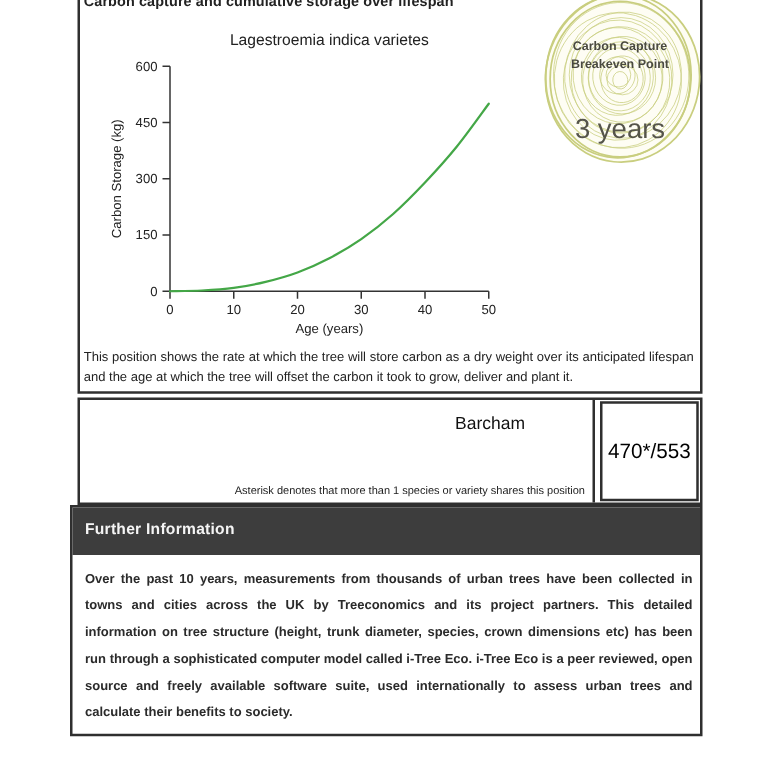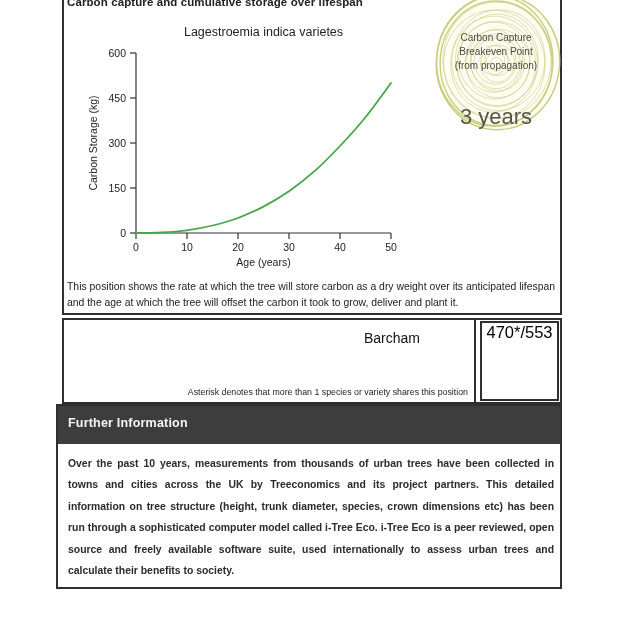--- a/index.html
+++ b/index.html
@@ -22,32 +22,32 @@
     font-size:10.4px;line-height:16px;color:#222;text-align:justify;
   }
 
   
   .badge{position:absolute;left:366px;top:-7px;width:132px;height:150px;}
   .badge svg{position:absolute;left:0;top:0;}
   .badge-text{
     position:absolute;left:0;top:0;width:132px;padding-top:42px;
     text-align:center;box-sizing:border-box;
   }
-  .badge-line{font-size:10px;font-weight:normal;line-height:14px;color:#4a4a40;}
+  .badge-line{font-size:10px;font-weight:bold;line-height:14px;color:#4a4a40;}
   .badge-value{font-size:22px;line-height:30px;margin-top:29px;color:#55544a;}
 
   
   .mid-box{left:62px;top:318px;width:500px;height:86px;}
   .rank-text{position:absolute;left:300px;top:9px;font-size:14px;line-height:18px;color:#111;}
   .rank-note{position:absolute;right:92px;bottom:5px;font-size:8.8px;color:#222;}
   .rank-divider{position:absolute;right:84px;top:0;bottom:0;width:2px;background:#2f2f2f;}
   .rank-value-box{
     position:absolute;right:1px;top:1px;bottom:1px;width:79px;
     border:2px solid #2f2f2f;box-sizing:border-box;
-    display:flex;align-items:flex-start;justify-content:center;
+    display:flex;align-items:center;justify-content:center;
     font-size:16.5px;color:#000;background:#fff;
   }
 
   
   .bottom-box{left:56px;top:404px;width:506px;height:185px;font-weight:bold;}
   .info-header{
     height:38px;display:flex;align-items:center;box-sizing:border-box;
     padding-left:10px;padding-bottom:4px;
     font-size:12.5px;letter-spacing:.2px;
   }
@@ -113,21 +113,20 @@
           <ellipse cx="65.24654263936685" cy="72.21916661306484" rx="20.965119988087814" ry="22.95866977429126" fill="none" stroke="#c9ce7f" stroke-width="0.7" opacity="0.85" transform="rotate(-6 66 73)"></ellipse>
           <ellipse cx="67.73415454822569" cy="74.25023718548954" rx="16.916545344279847" ry="18.69266713002158" fill="none" stroke="#c9ce7f" stroke-width="0.7" opacity="0.85" transform="rotate(6 66 73)"></ellipse>
           <ellipse cx="63.81198430595122" cy="71.35297737968573" rx="14.162233840816027" ry="14.762520230091136" fill="none" stroke="#c9ce7f" stroke-width="0.7" opacity="0.85" transform="rotate(3 66 73)"></ellipse>
           <ellipse cx="67.97715781078558" cy="74.9481429372709" rx="12.415501371821465" ry="11.911498882744654" fill="none" stroke="#c9ce7f" stroke-width="0.7" opacity="0.85" transform="rotate(0 66 73)"></ellipse>
           <ellipse cx="64.83436049000132" cy="70.8638920366709" rx="9.913558185417193" ry="9.703596121425578" fill="none" stroke="#c9ce7f" stroke-width="0.7" opacity="0.85" transform="rotate(-3 66 73)"></ellipse>
           <ellipse cx="66" cy="75.2" rx="6" ry="7" fill="none" stroke="#c9ce7f" stroke-width="0.7" opacity="0.85" transform="rotate(-6 66 73)"></ellipse>
         </svg>
       <div class="badge-text">
         <div class="badge-line">Carbon Capture</div>
         <div class="badge-line">Breakeven Point</div>
-        <div class="badge-line">(from propagation)</div>
         <div class="badge-value">3 years</div>
       </div>
     </div>
 
     <div class="chart-desc">This position shows the rate at which the tree will store carbon as a dry weight over its anticipated lifespan and the age at which the tree will offset the carbon it took to grow, deliver and plant it.</div>
   </div>
 
   <div class="box mid-box">
     <div class="rank-text">
       <div>Barcham</div>

